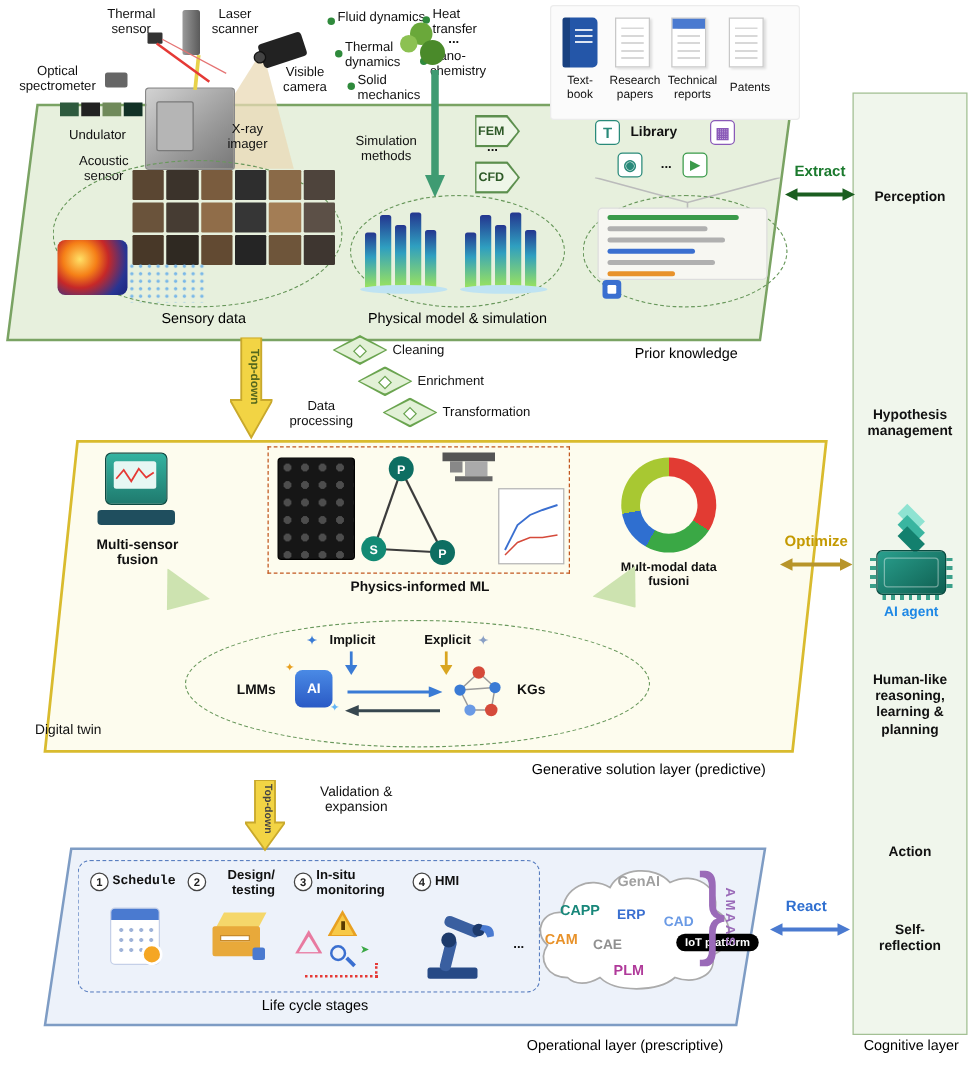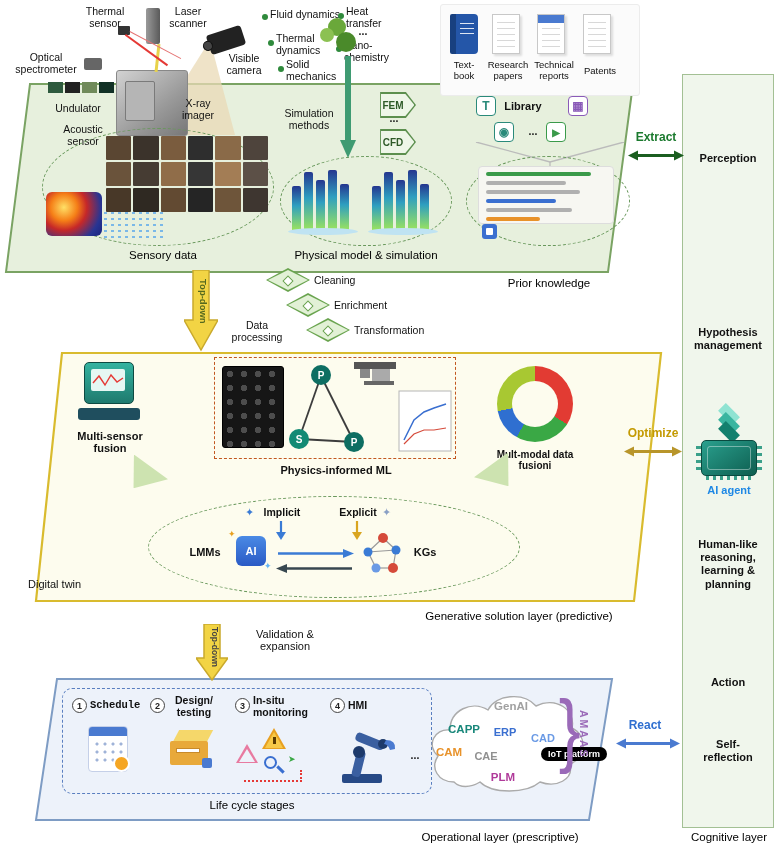--- a/index.html
+++ b/index.html
@@ -372,21 +372,21 @@
 
   <div class="numc" style="left:72px;top:698px;">1</div>
   <div class="lbl b" style="left:90px;top:700px;width:52px;text-align:left;font-family:Liberation Mono, monospace;">Schedule</div>
   <div class="abs" style="left:88px;top:726px;width:40px;height:46px;background:#fff;border:1px solid #c5d0e8;border-radius:4px;">
     <i class="abs" style="left:0;top:0;right:0;height:9px;background:#4a7ad0;border-radius:3px 3px 0 0;display:block;"></i>
     <i class="abs" style="left:4px;top:13px;right:4px;bottom:6px;background-image:radial-gradient(#9fb3d8 1.3px,transparent 1.8px);background-size:8px 8px;display:block;"></i>
     <i class="abs" style="left:24px;top:28px;width:17px;height:17px;background:#f5a623;border:2px solid #fff;border-radius:50%;display:block;"></i>
   </div>
 
   <div class="numc" style="left:150px;top:698px;">2</div>
-  <div class="lbl b" style="left:168px;top:695px;width:52px;text-align:center;">Design/ testing</div>
+  <div class="lbl b" style="left:168px;top:695px;width:52px;text-align:right;">Design/ testing</div>
   <div class="abs" style="left:168px;top:728px;width:48px;height:46px;">
     <i class="abs" style="left:8px;top:2px;width:34px;height:12px;background:#f5d76a;transform:skewX(-28deg);display:block;"></i>
     <i class="abs" style="left:2px;top:13px;width:38px;height:24px;background:#e8a93a;border-radius:2px;display:block;"></i>
     <i class="abs" style="left:8px;top:20px;width:24px;height:5px;background:#fff;border:1px solid #c88a2a;display:block;"></i>
     <i class="abs" style="left:34px;top:30px;width:10px;height:10px;background:#4a7ad0;border-radius:2px;display:block;"></i>
   </div>
 
   <div class="numc" style="left:235px;top:698px;">3</div>
   <div class="lbl b" style="left:253px;top:695px;width:58px;text-align:left;">In-situ monitoring</div>
   <div class="abs" style="left:236px;top:728px;width:80px;height:58px;">

